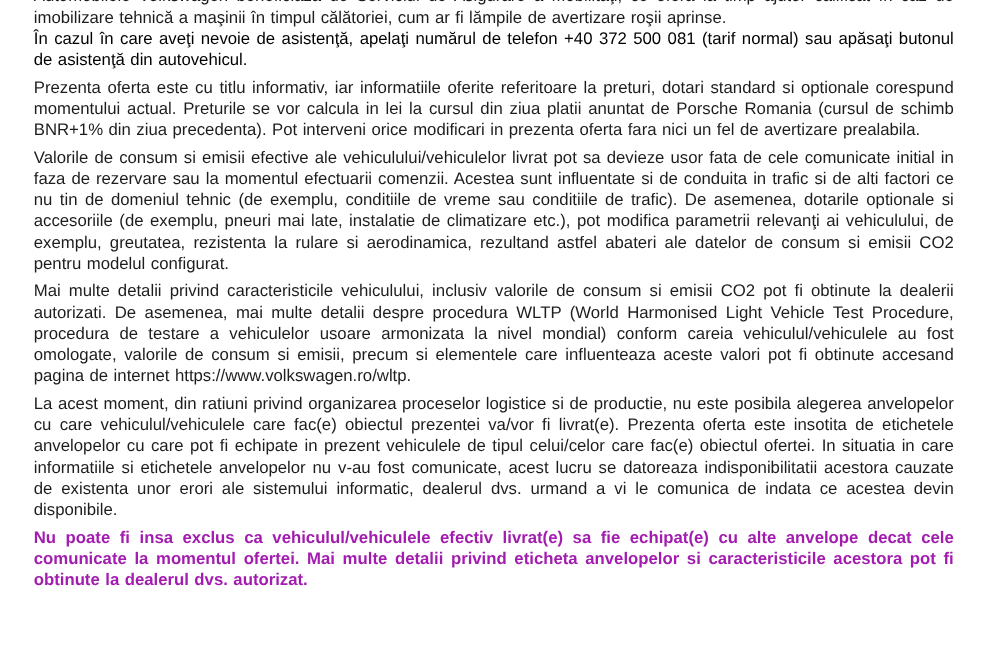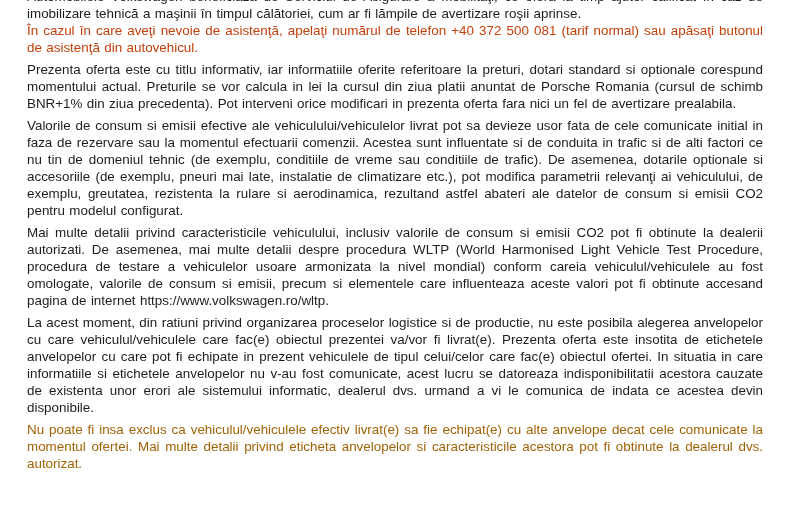--- a/index.html
+++ b/index.html
@@ -37,26 +37,26 @@
     word-break: break-all;
   }
 </style>
 </head>
 <body style="background: rgb(255, 255, 255);">
 
 <div class="doc">
 
   <p style="color: rgb(29, 29, 29);">Automobilele Volkswagen beneficiază de Serviciul de Asigurare a Mobilităţi, ce oferă la timp ajutor calificat în caz de imobilizare tehnică a maşinii în timpul călătoriei, cum ar fi lămpile de avertizare roşii aprinse.</p>
 
-  <p style="color: #c2410c;">În cazul în care aveţi nevoie de asistenţă, apelaţi numărul de telefon +40 372 500 081 (tarif normal) sau apăsaţi butonul de asistenţă din autovehicul.</p>
+  <p style="color: #000000;">În cazul în care aveţi nevoie de asistenţă, apelaţi numărul de telefon +40 372 500 081 (tarif normal) sau apăsaţi butonul de asistenţă din autovehicul.</p>
 
 
   <p class="spaced" style="color: rgb(29, 29, 29);">Prezenta oferta este cu titlu informativ, iar informatiile oferite referitoare la preturi, dotari standard si optionale corespund momentului actual. Preturile se vor calcula in lei la cursul din ziua platii anuntat de Porsche Romania (cursul de schimb BNR+1% din ziua precedenta). Pot interveni orice modificari in prezenta oferta fara nici un fel de avertizare prealabila.</p>
 
   <p class="spaced" style="color: rgb(29, 29, 29);">Valorile de consum si emisii efective ale vehiculului/vehiculelor livrat pot sa devieze usor fata de cele comunicate initial in faza de rezervare sau la momentul efectuarii comenzii. Acestea sunt influentate si de conduita in trafic si de alti factori ce nu tin de domeniul tehnic (de exemplu, conditiile de vreme sau conditiile de trafic). De asemenea, dotarile optionale si accesoriile (de exemplu, pneuri mai late, instalatie de climatizare etc.), pot modifica parametrii relevanţi ai vehiculului, de exemplu, greutatea, rezistenta la rulare si aerodinamica, rezultand astfel abateri ale datelor de consum si emisii CO2 pentru modelul configurat.</p>
 
   <p class="spaced" style="color: rgb(29, 29, 29);">Mai multe detalii privind caracteristicile vehiculului, inclusiv valorile de consum si emisii CO2 pot fi obtinute la dealerii autorizati. De asemenea, mai multe detalii despre procedura WLTP (World Harmonised Light Vehicle Test Procedure, procedura de testare a vehiculelor usoare armonizata la nivel mondial) conform careia vehiculul/vehiculele au fost omologate, valorile de consum si emisii, precum si elementele care influenteaza aceste valori pot fi obtinute accesand pagina de internet https://www.volkswagen.ro/wltp.</p>
 
   <p class="spaced" style="color: rgb(29, 29, 29);">La acest moment, din ratiuni privind organizarea proceselor logistice si de productie, nu este posibila alegerea anvelopelor cu care vehiculul/vehiculele care fac(e) obiectul prezentei va/vor fi livrat(e). Prezenta oferta este insotita de etichetele anvelopelor cu care pot fi echipate in prezent vehiculele de tipul celui/celor care fac(e) obiectul ofertei. In situatia in care informatiile si etichetele anvelopelor nu v-au fost comunicate, acest lucru se datoreaza indisponibilitatii acestora cauzate de existenta unor erori ale sistemului informatic, dealerul dvs. urmand a vi le comunica de indata ce acestea devin disponibile.</p>
 
-  <p class="spaced" style="color: #a16207;">Nu poate fi insa exclus ca vehiculul/vehiculele efectiv livrat(e) sa fie echipat(e) cu alte anvelope decat cele comunicate la momentul ofertei. Mai multe detalii privind eticheta anvelopelor si caracteristicile acestora pot fi obtinute la dealerul dvs. autorizat.</p>
+  <p class="spaced" style="color: #a21caf; font-weight: bold;">Nu poate fi insa exclus ca vehiculul/vehiculele efectiv livrat(e) sa fie echipat(e) cu alte anvelope decat cele comunicate la momentul ofertei. Mai multe detalii privind eticheta anvelopelor si caracteristicile acestora pot fi obtinute la dealerul dvs. autorizat.</p>
 
 </div>
 
 </body></html>

